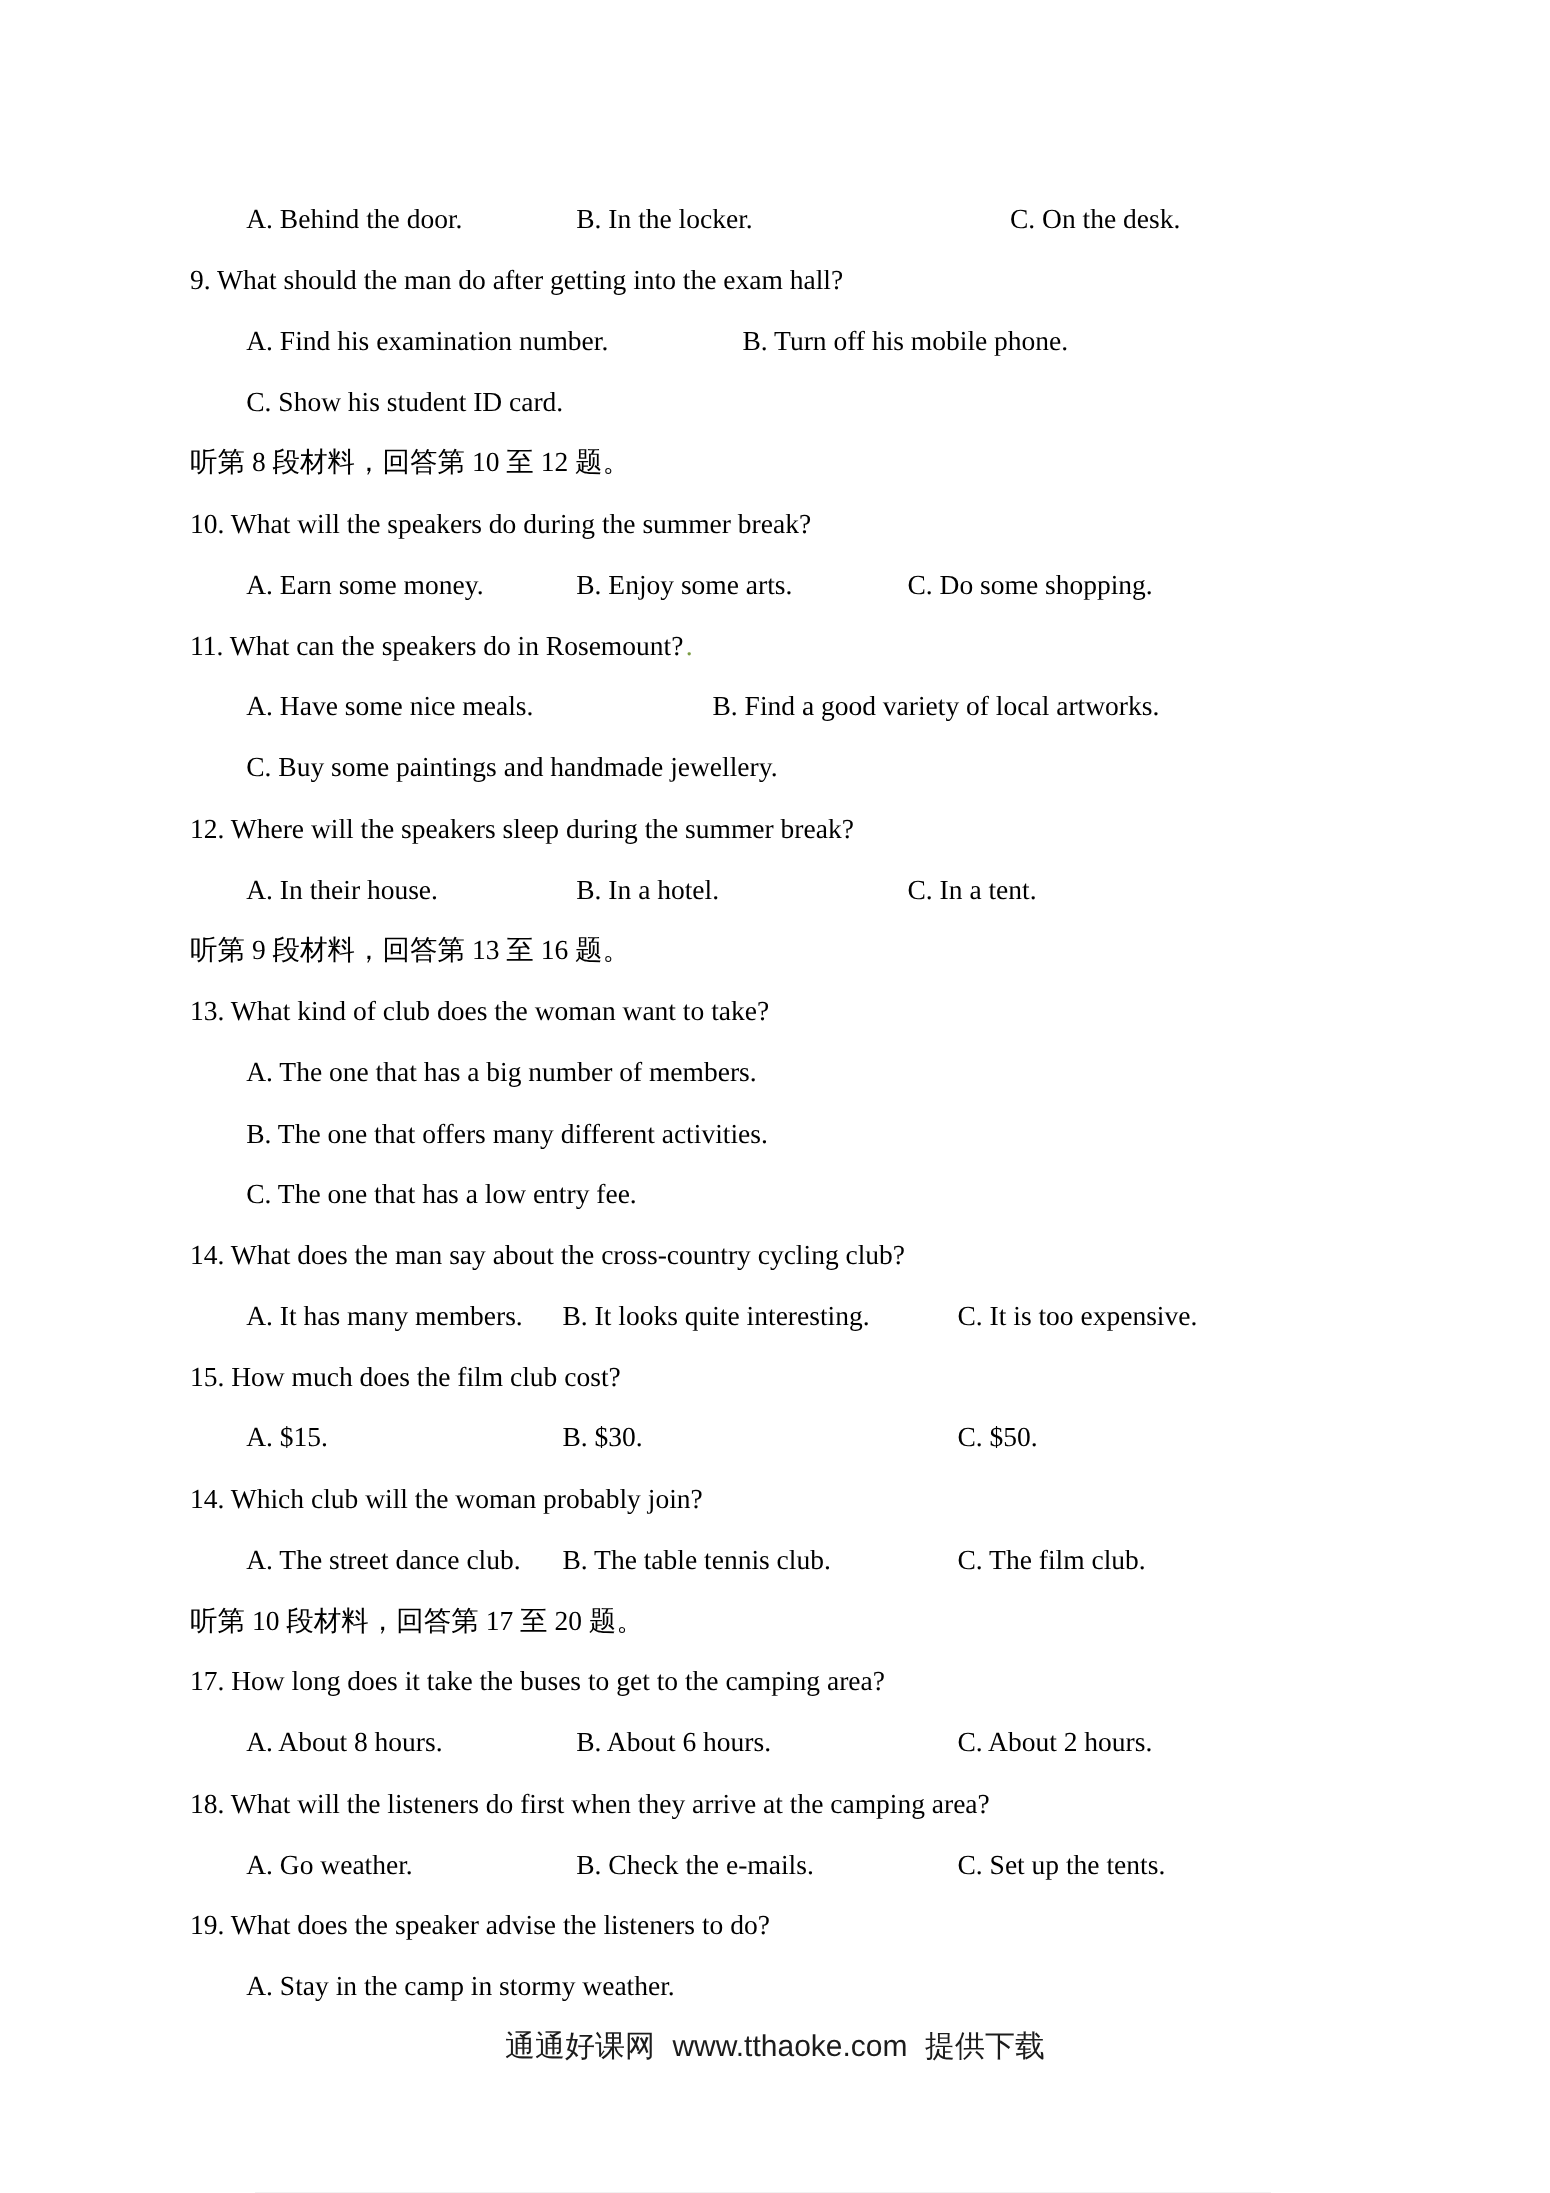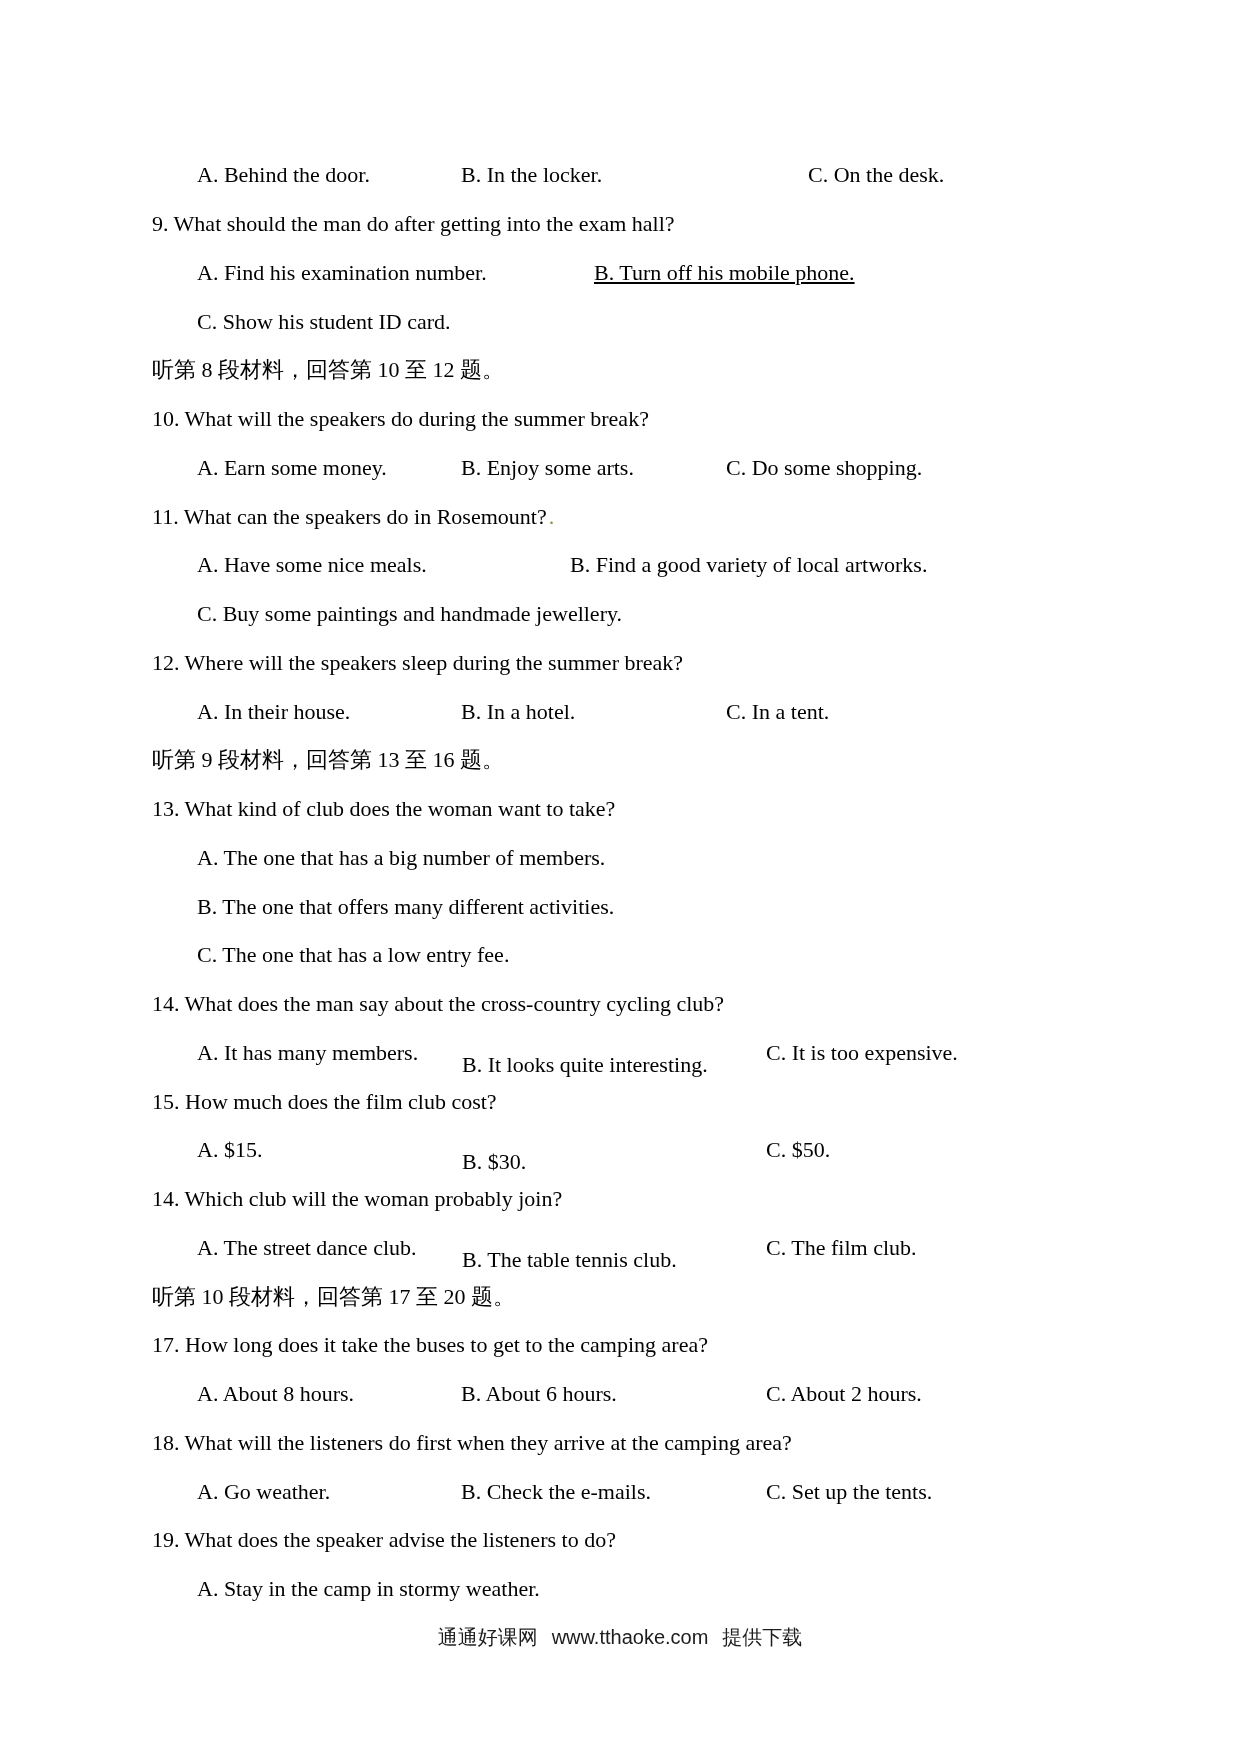--- a/index.html
+++ b/index.html
@@ -19,37 +19,37 @@
   .line > .cell {
     position: absolute;
     top: 50%;
     transform: translateY(-50%);
     white-space: nowrap;
   }
   
   .x152 { left: 152px; text-align: center; }
   .x197 { left: 197px; }
   .x461 { left: 461px; }
-  .x466 { left: 462px; margin-top: 12px; }
+  .x466 { left: 450px; }
   .x570 { left: 570px; }
-  .x594 { left: 594px; text-decoration: underline; }
+  .x594 { left: 594px; }
   .x726 { left: 726px; }
   .x766 { left: 766px; }
   .x770 { left: 770px; margin-left: 38px; }
   .stray { color: #7b9c44; margin-left: 2px; }
   .footer {
     position: absolute;
     top: 1613px;
     left: 0;
     width: 1240px;
     height: 49px;
     line-height: 49px;
     text-align: center;
     font-family: "Liberation Sans", sans-serif;
-    font-size: 20px;
+    font-size: 24px;
     color: #1c1c1c;
   }
   .footer span { margin: 0 7px; }
 </style>
 </head>
 <body>
 
 <div class="page">
   <div class="doc">
 

